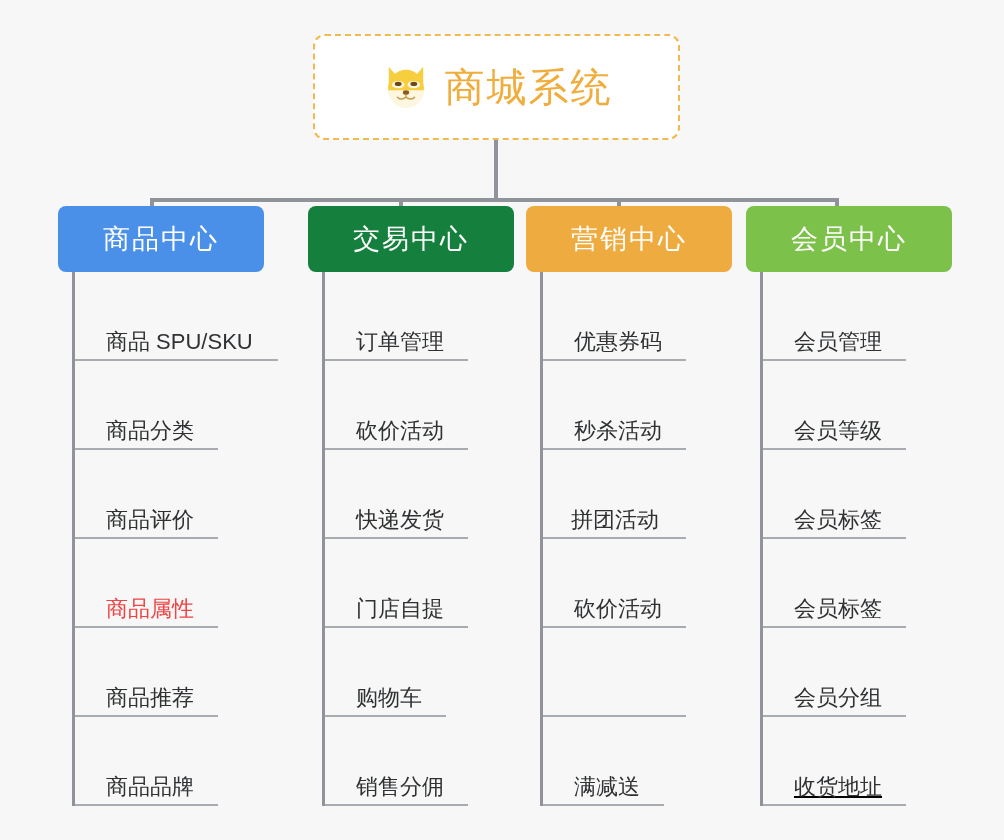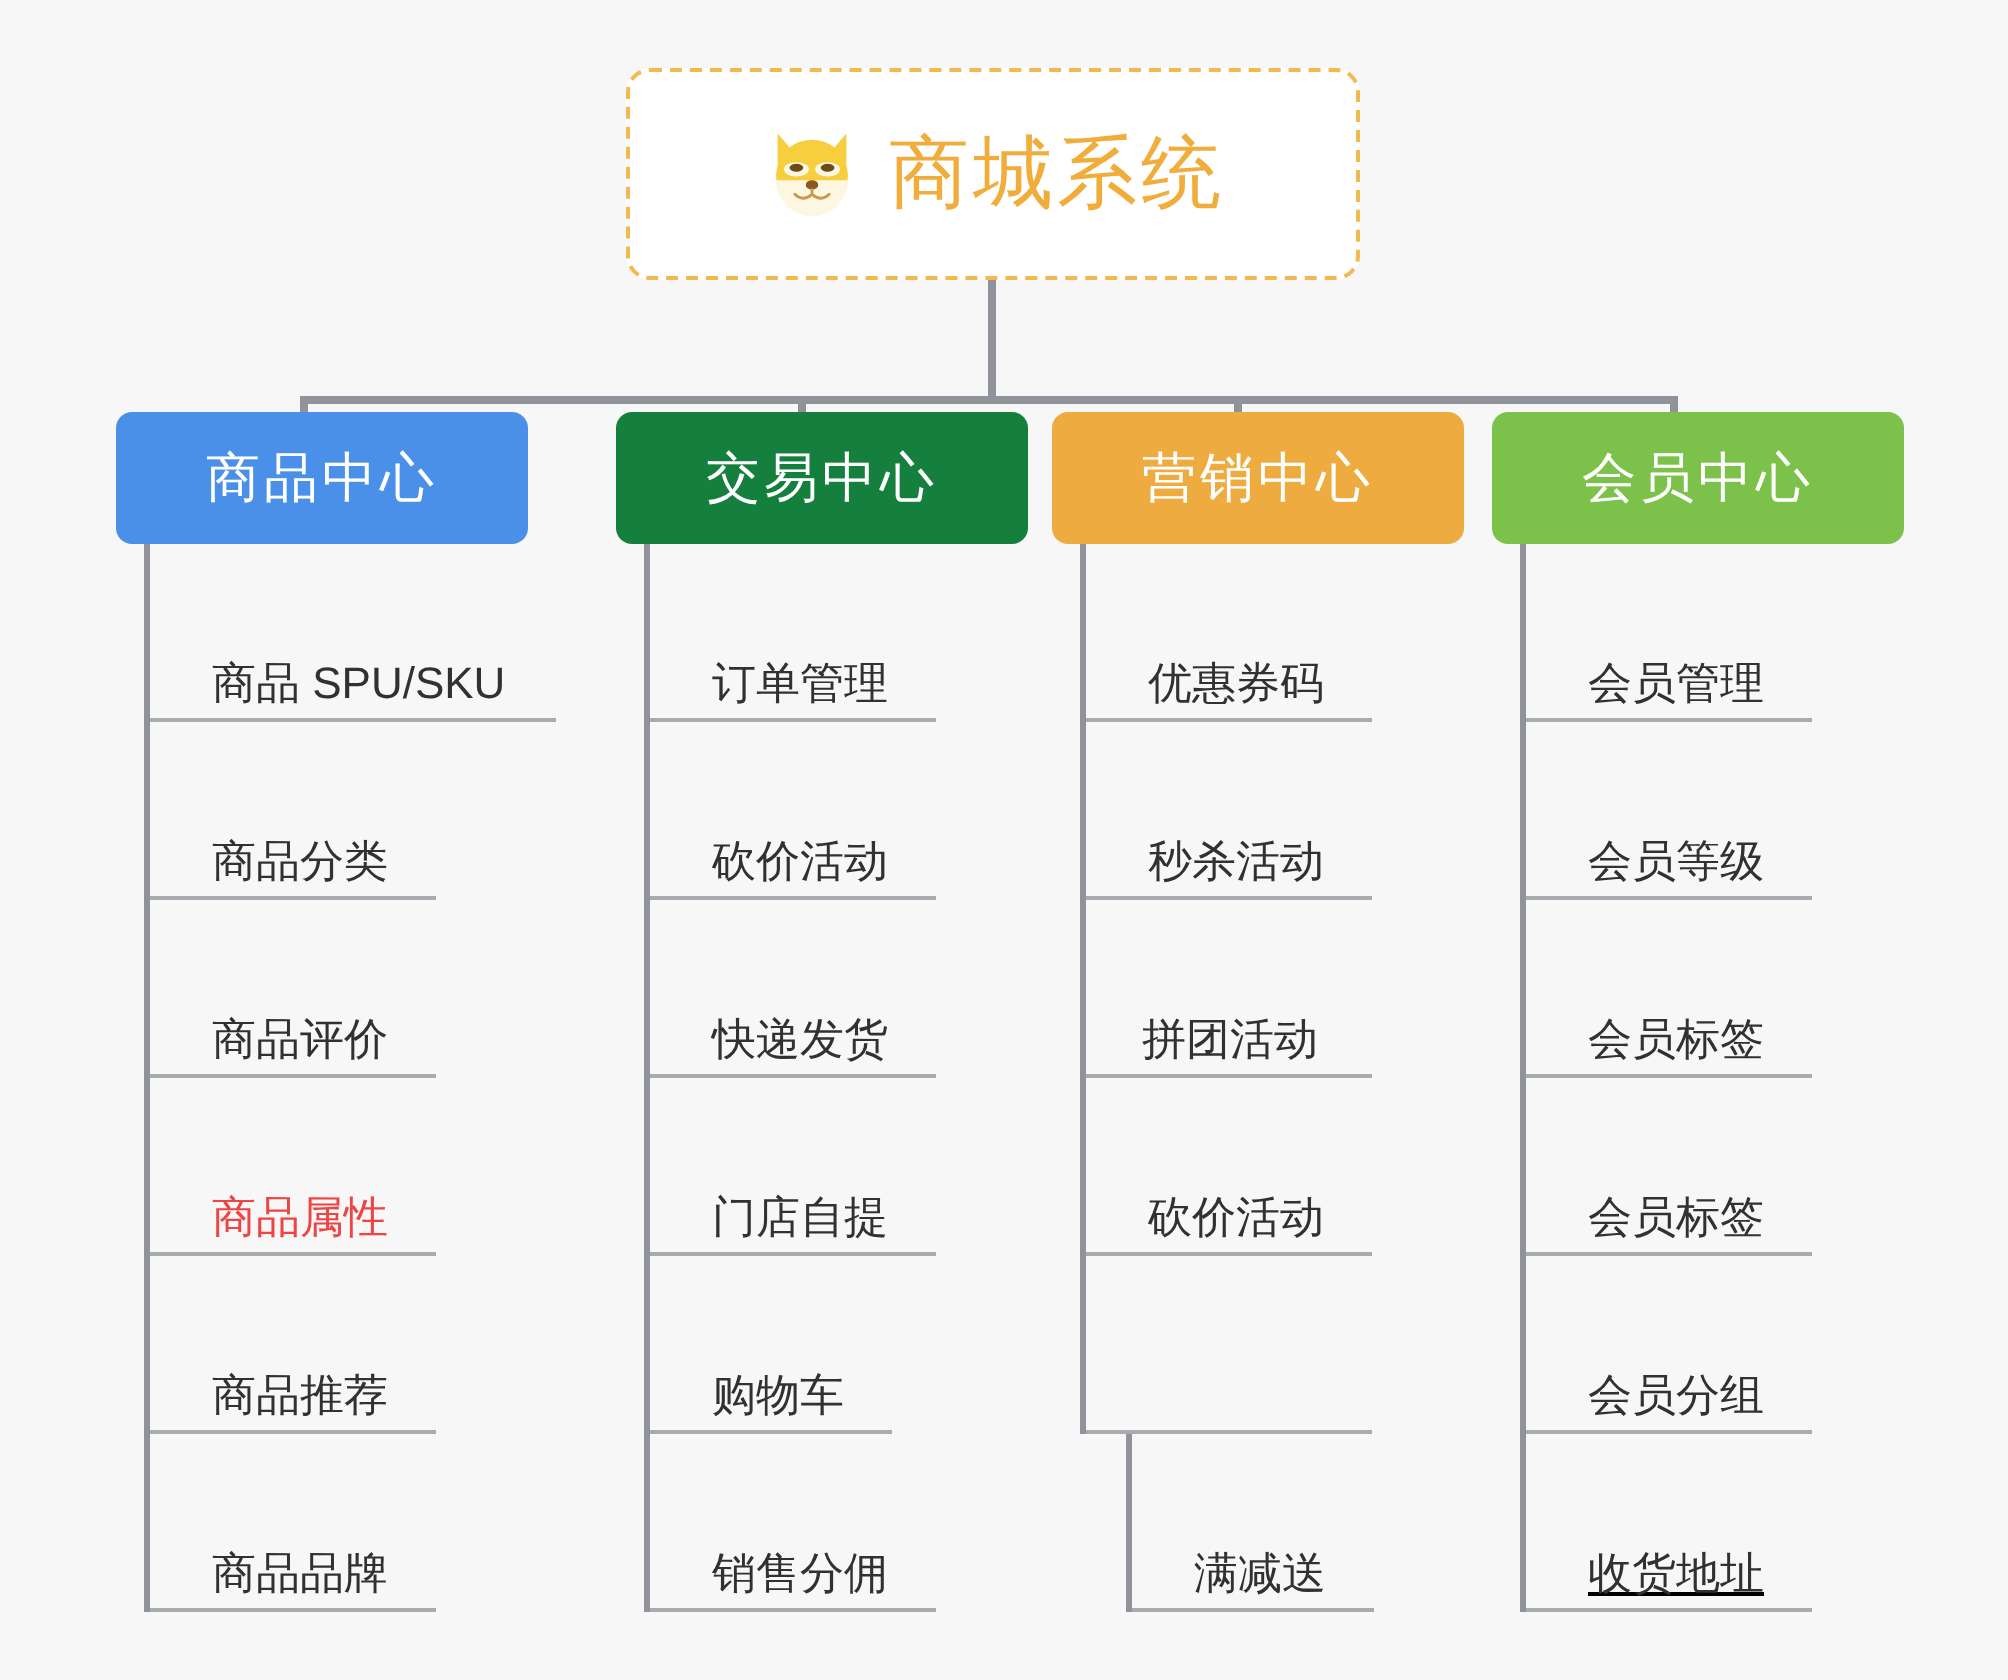--- a/index.html
+++ b/index.html
@@ -235,21 +235,21 @@
         <span class="leaf-underline" style="width: 143px; background: rgb(168, 171, 176);"></span>
         <span class="leaf-label" style="color: rgb(47, 49, 51); padding-left: 28px;">拼团活动</span>
       </div>
       <div class="leaf-item" style="border-left-color: rgb(144, 147, 153);">
         <span class="leaf-underline" style="width: 143px; background: rgb(168, 171, 176);"></span>
         <span class="leaf-label" style="color: rgb(47, 49, 51);">砍价活动</span>
       </div>
       <div class="leaf-item" style="border-left-color: rgb(144, 147, 153);">
         <span class="leaf-underline" style="width: 143px; background: rgb(168, 171, 176);"></span>
       </div>
-      <div class="leaf-item" style="border-left-color: rgb(144, 147, 153); margin-left: 23px;">
+      <div class="leaf-item" style="border-left-color: rgb(144, 147, 153);">
         <span class="leaf-underline" style="width: 121px; background: rgb(168, 171, 176);"></span>
         <span class="leaf-label" style="color: rgb(47, 49, 51);">满减送</span>
       </div>
     </div>
   </div>
 
   <div class="column" style="left:746px">
     <div class="cat-box" style="background: rgb(124, 193, 74);">
       <span class="cat-label">会员中心</span>
     </div>

